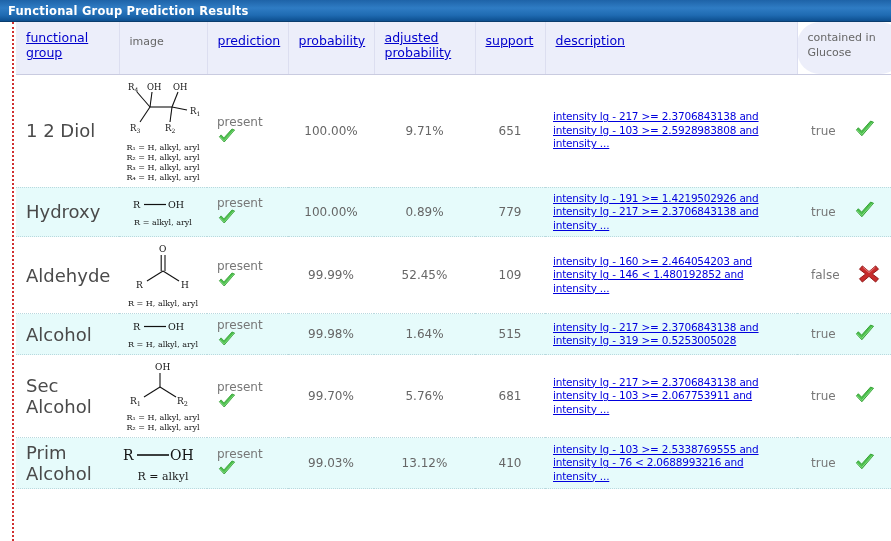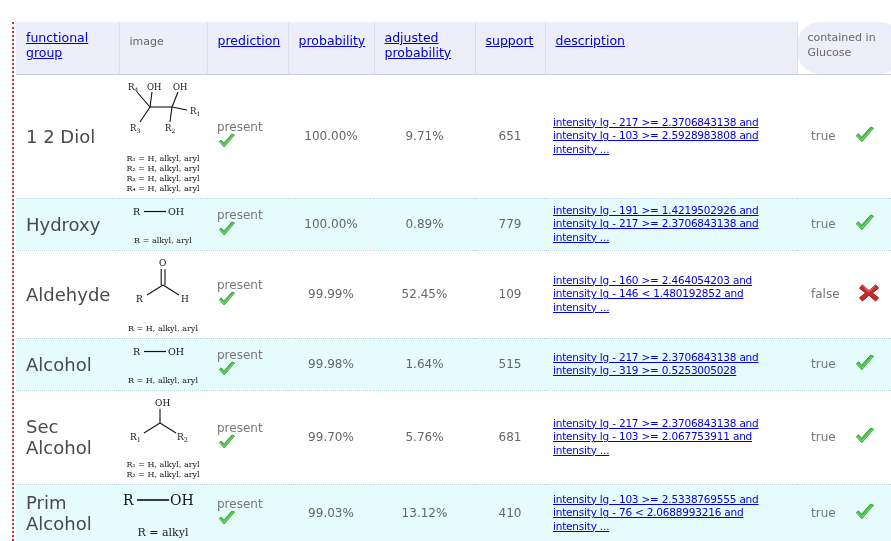--- a/index.html
+++ b/index.html
@@ -155,30 +155,33 @@
     font-family: "DejaVu Serif", "Liberation Serif", serif;
     color: #1a1a1a;
     line-height: 1;
   }
   .legend {
     font-family: "DejaVu Serif", "Liberation Serif", serif;
     font-size: 8px;
     color: #1a1a1a;
     line-height: 10px;
     text-align: center;
-    margin-top: 14px;
+    margin-top: 3px;
     white-space: nowrap;
   }
   .legend.big { font-size: 11px; }
 </style>
 </head>
 <body>
 
 <div id="app">
 
+  <div class="titlebar">
+    <span class="title">Functional Group Prediction Results</span>
+  </div>
 
   <div class="table-frame">
     <table class="results">
       <colgroup>
         <col class="c-group">
           <col class="c-image">
           <col class="c-pred">
           <col class="c-prob">
         <col class="c-adjp">
           <col class="c-supp">

